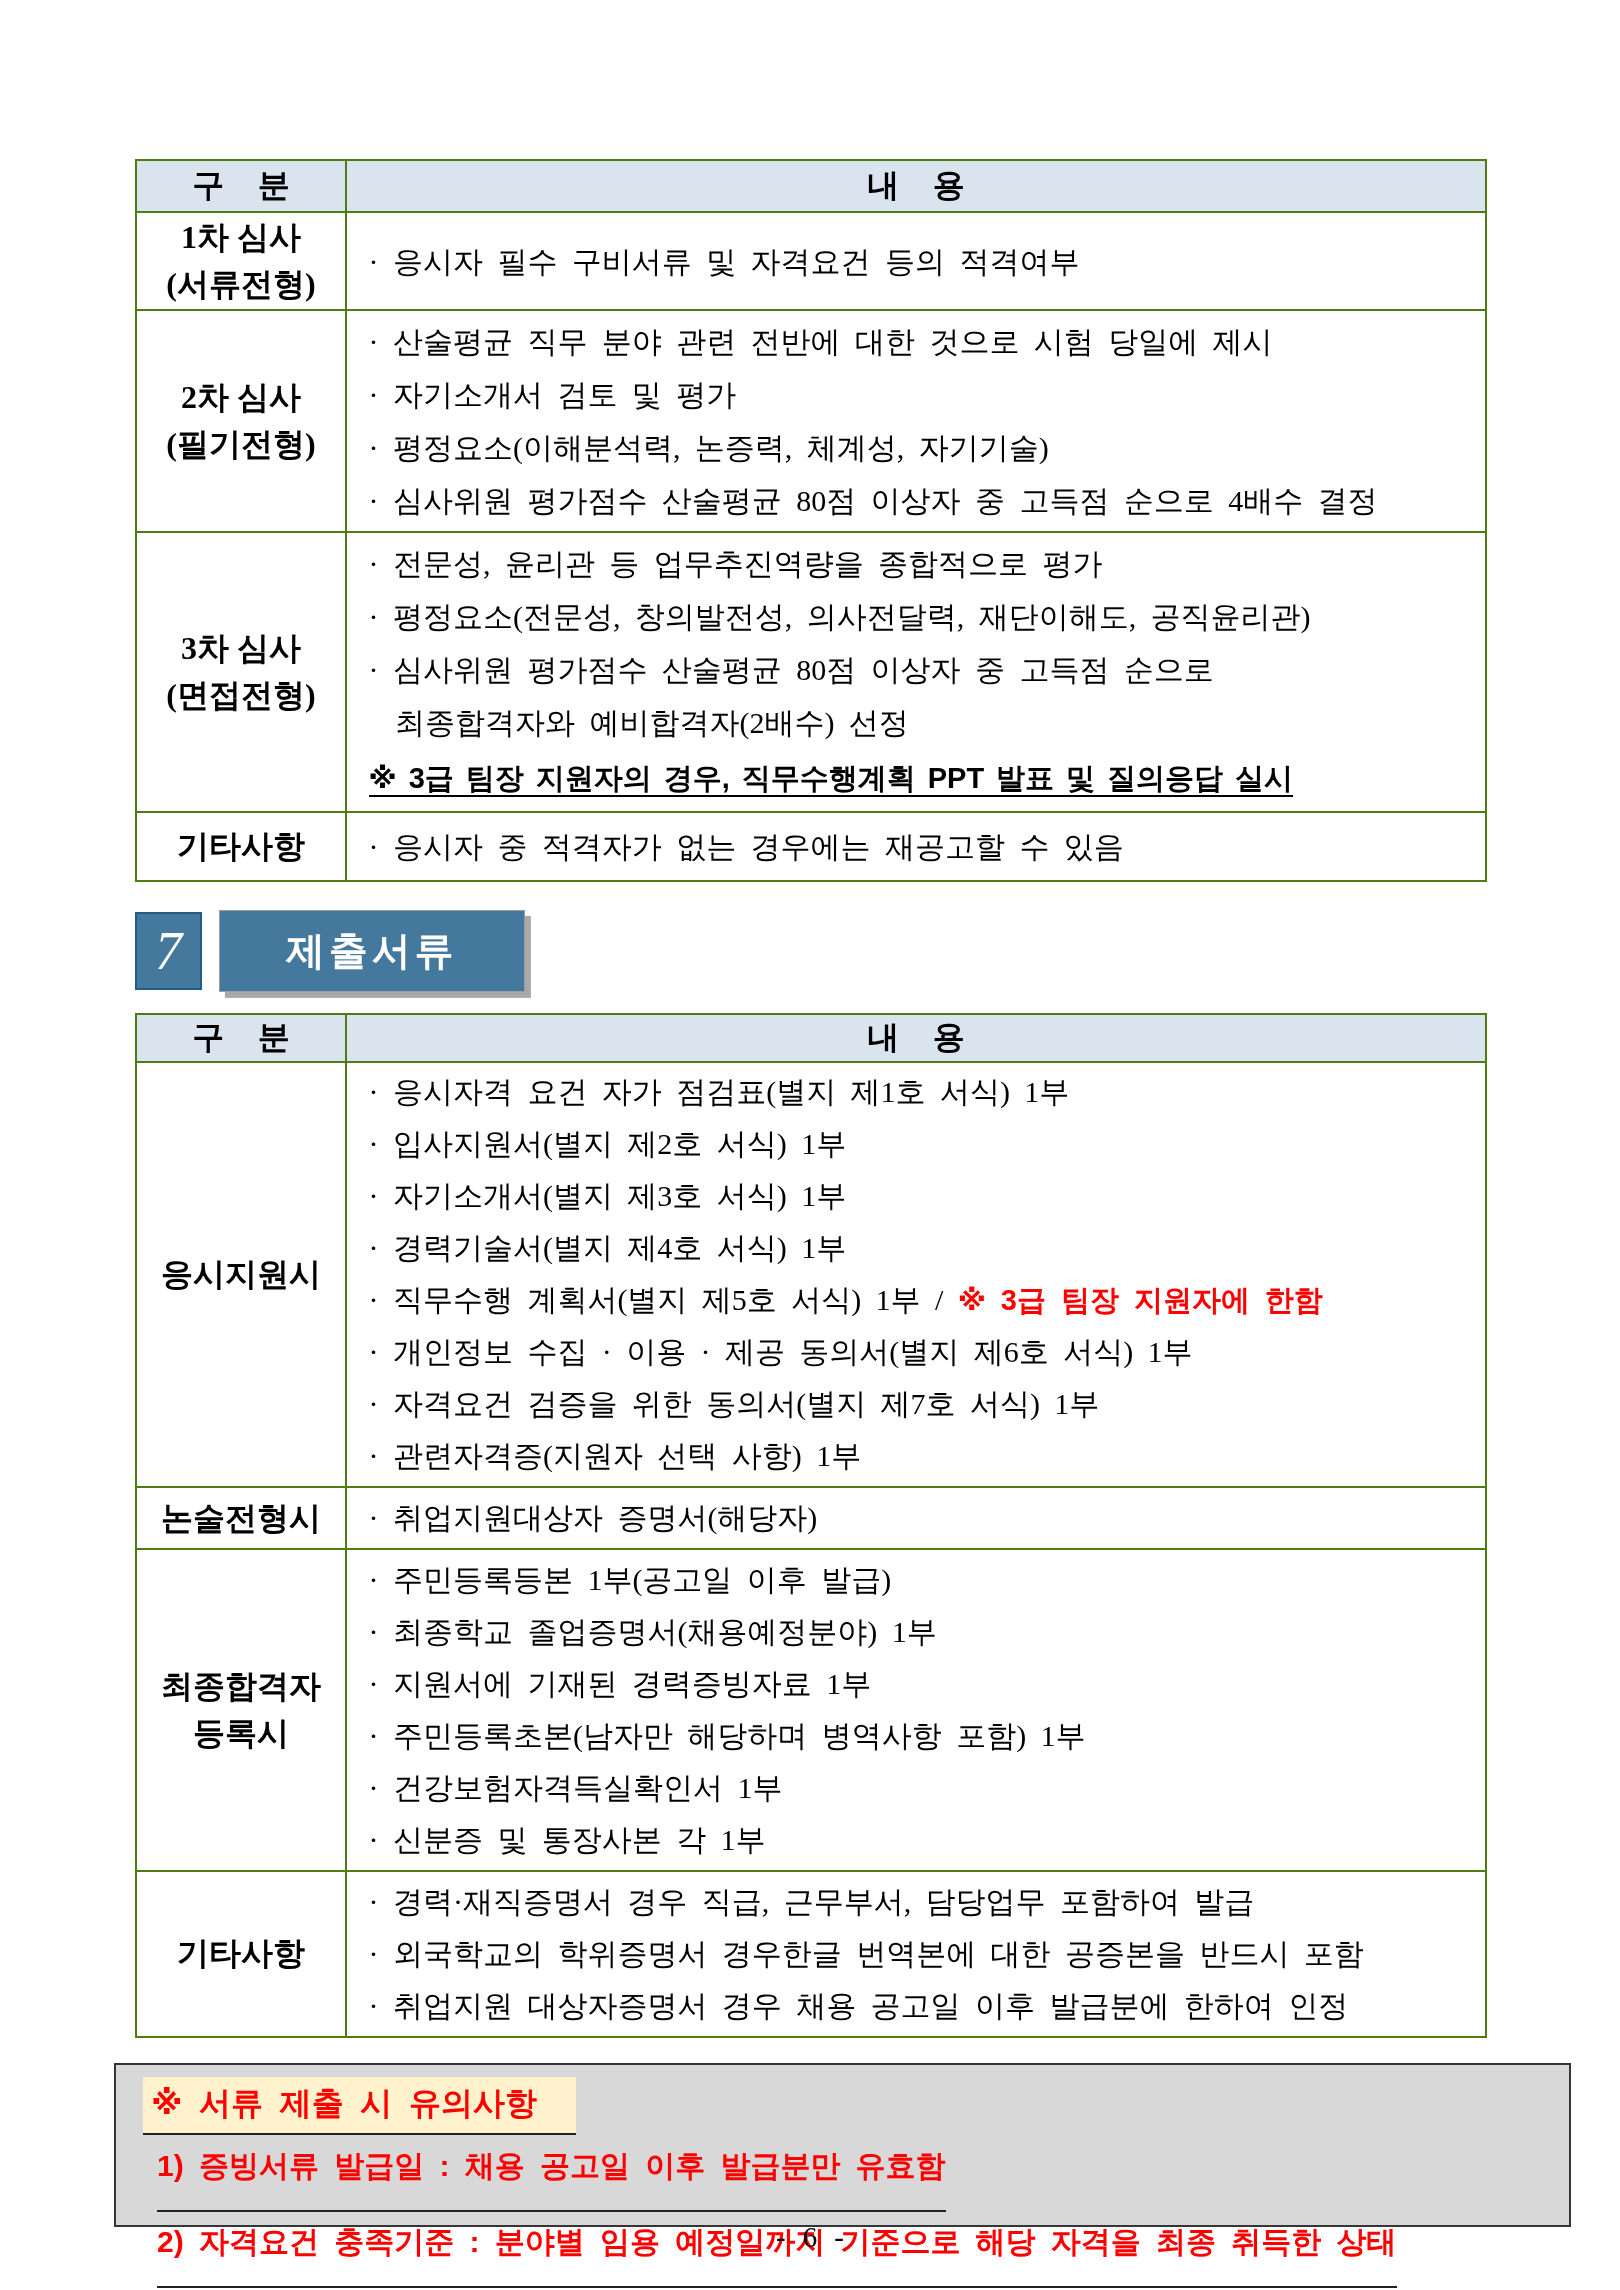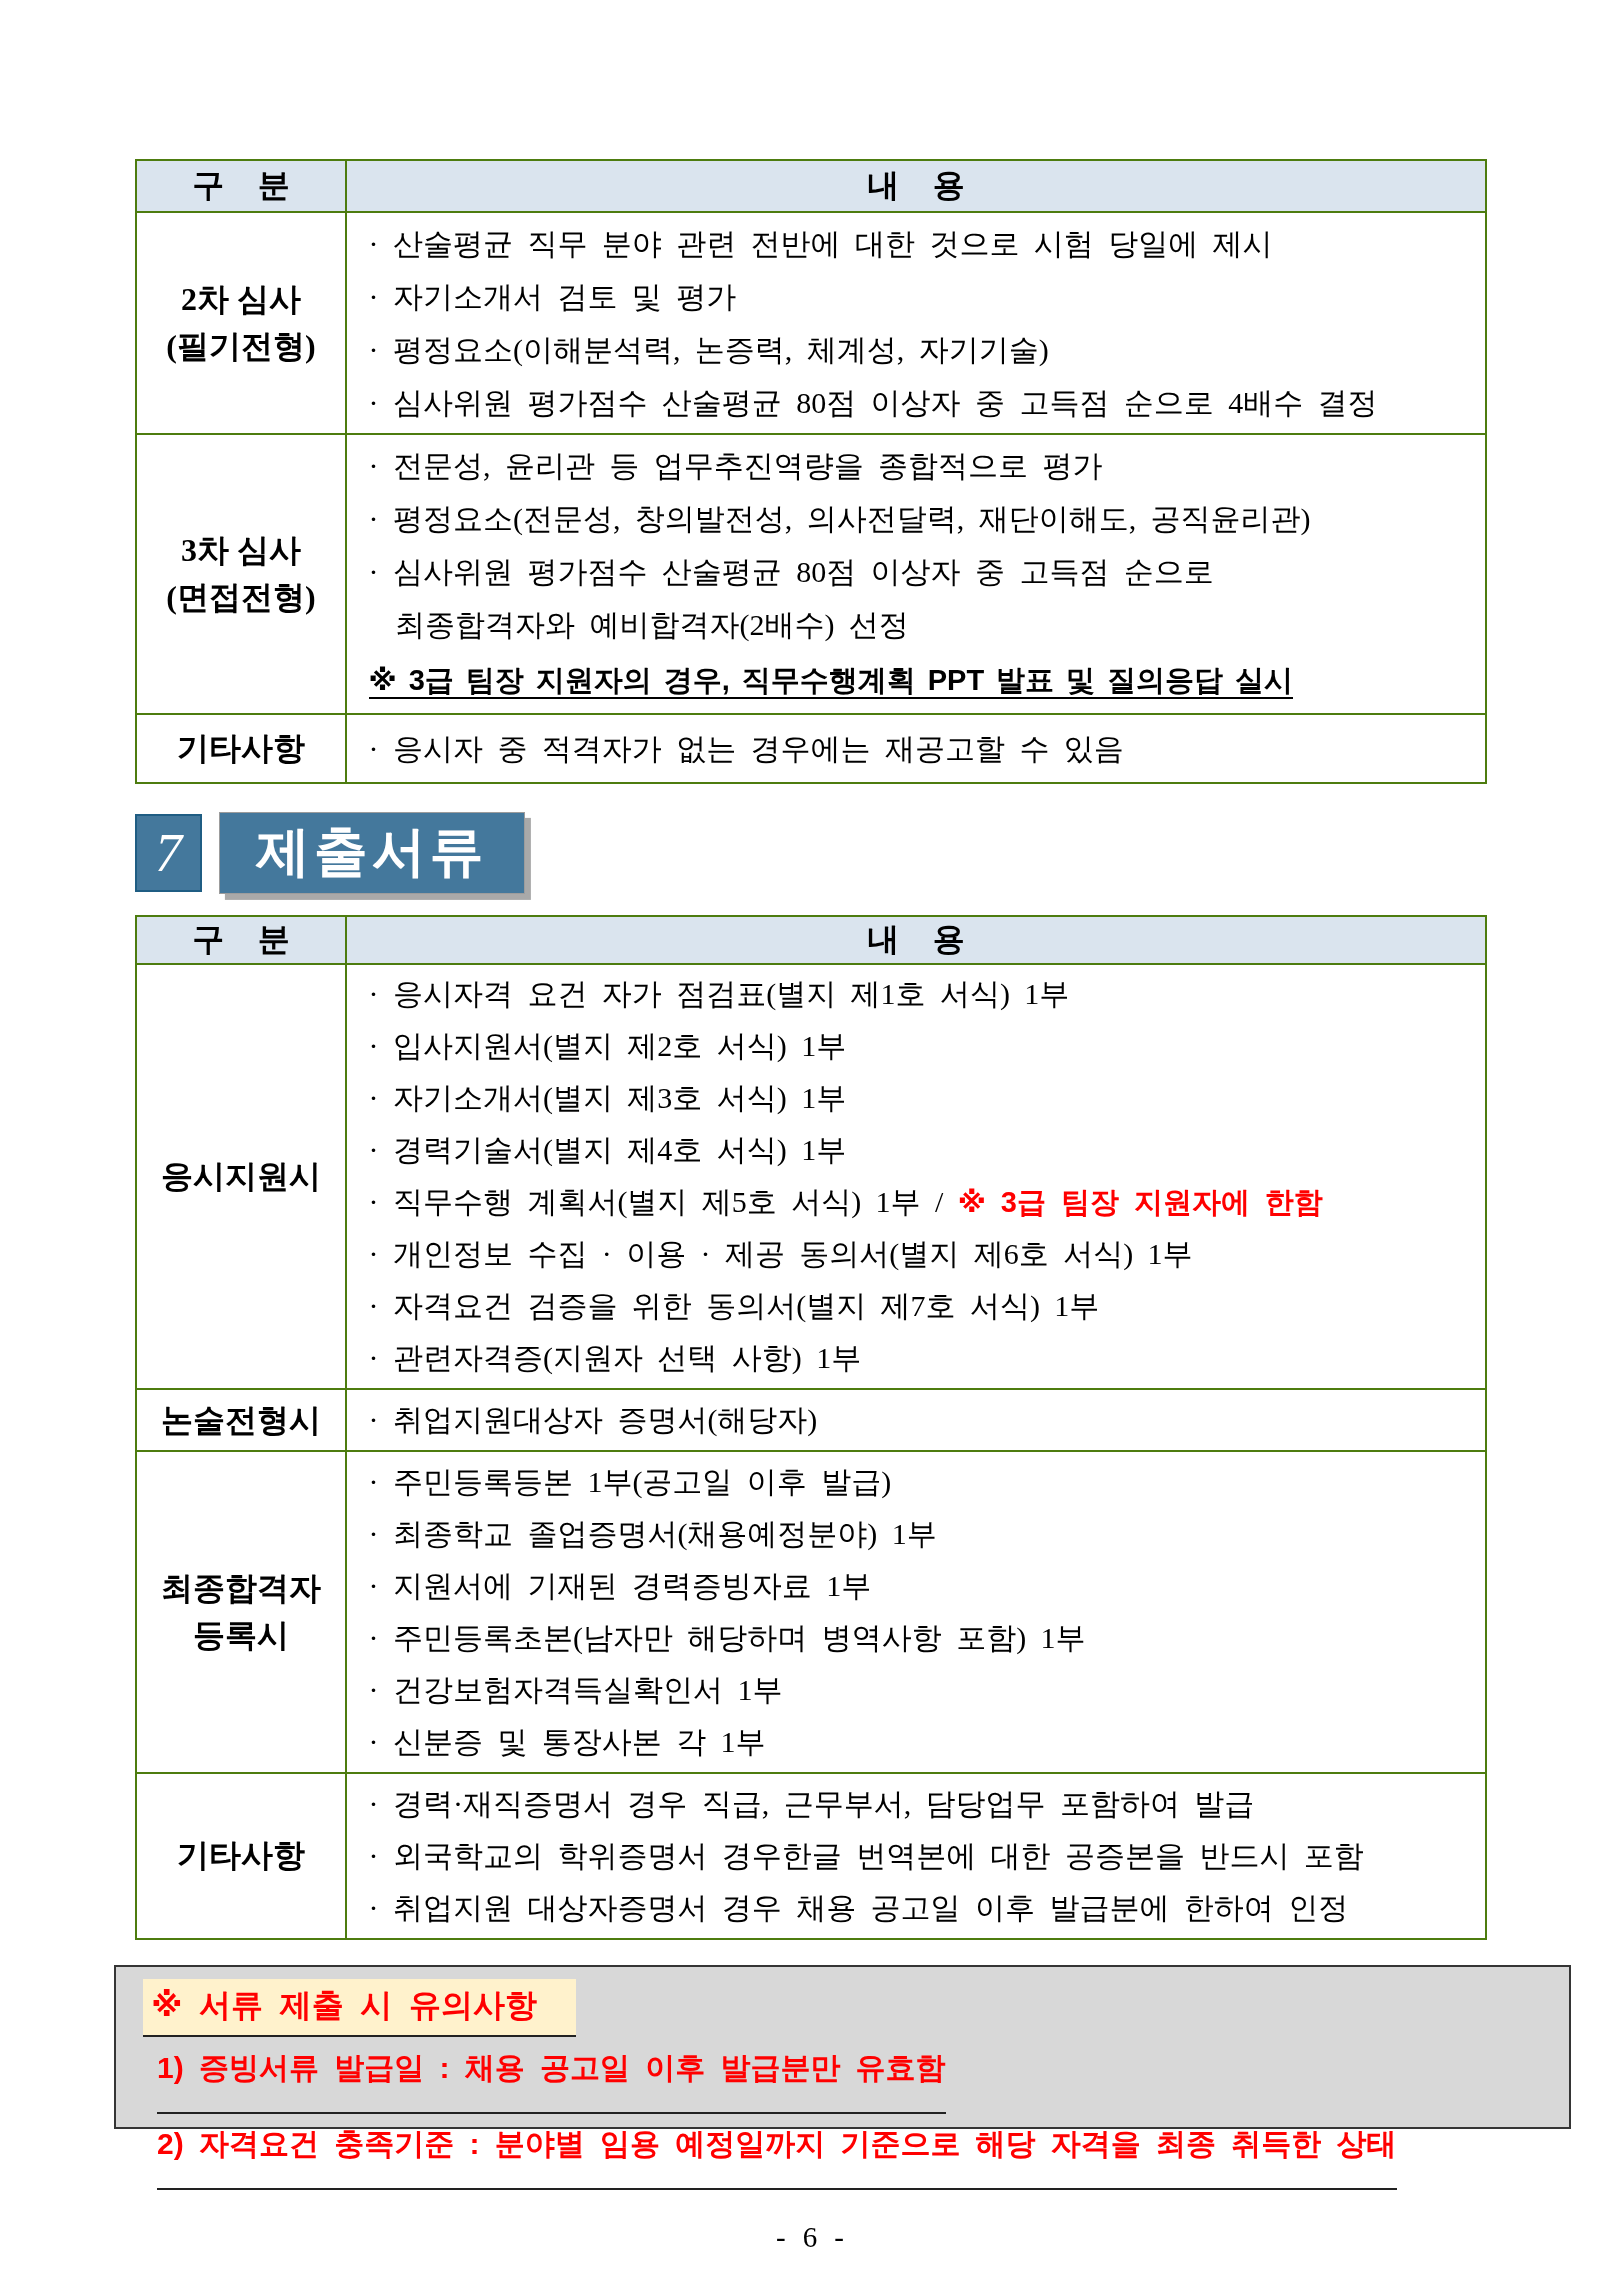--- a/index.html
+++ b/index.html
@@ -73,21 +73,21 @@
     font-family:"Liberation Serif","DejaVu Serif",serif;
     display:flex; align-items:center; justify-content:center;
   }
   .sec-title {
     box-sizing:border-box;
     margin-left:16.7px;
     width:306px; height:82px;
     background:#44789c;
     border:1px solid #9c9c9c;
     box-shadow:5.9px 5.9px 0 #a9a9a9;
-    color:#fff; font-size:54px; font-weight:bold;
+    color:#fff; font-size:39px; font-weight:bold;
     letter-spacing:3.9px;
     font-family:"Liberation Sans","DejaVu Sans",sans-serif;
     display:flex; align-items:center; justify-content:center;
   }
 
   
   .notice {
     box-sizing:border-box;
     margin:25.5px 0 0 114px;
     width:1457px; height:164px;
@@ -132,20 +132,29 @@
       <col class="c1">
       <col>
     </colgroup>
   <thead>
     <tr>
       <th>구 분</th>
       <th>내 용</th>
     </tr>
   </thead>
   <tbody>
+    <tr style="height:93px;">
+      <td class="labelcell">
+        <div>1차 심사</div>
+        <div>(서류전형)</div>
+      </td>
+      <td class="contentcell">
+        <div class="line">· 응시자 필수 구비서류 및 자격요건 등의 적격여부</div>
+      </td>
+    </tr>
     <tr style="height:213px;">
       <td class="labelcell">
         <div>2차 심사</div>
         <div>(필기전형)</div>
       </td>
       <td class="contentcell">
         <div class="line">· 산술평균 직무 분야 관련 전반에 대한 것으로 시험 당일에 제시</div>
         <div class="line">· 자기소개서 검토 및 평가</div>
         <div class="line">· 평정요소(이해분석력, 논증력, 체계성, 자기기술)</div>
         <div class="line">· 심사위원 평가점수 산술평균 80점 이상자 중 고득점 순으로 4배수 결정</div>

